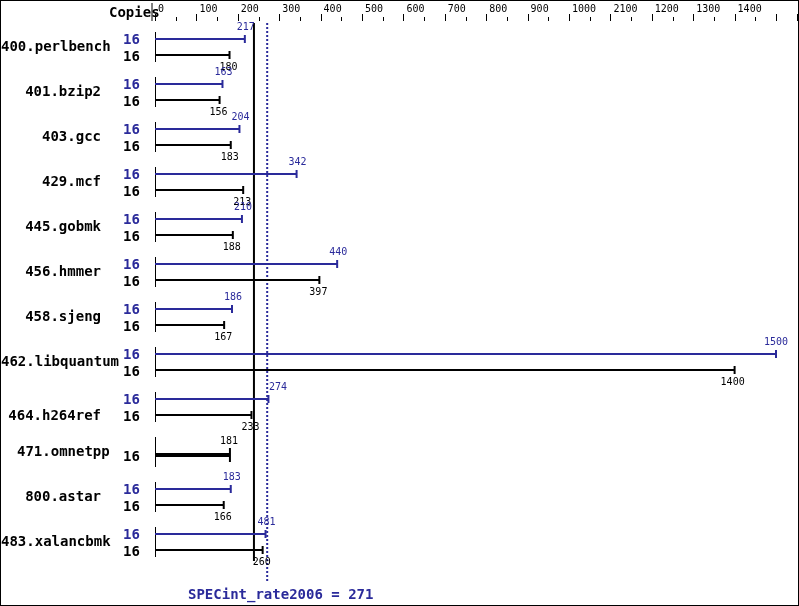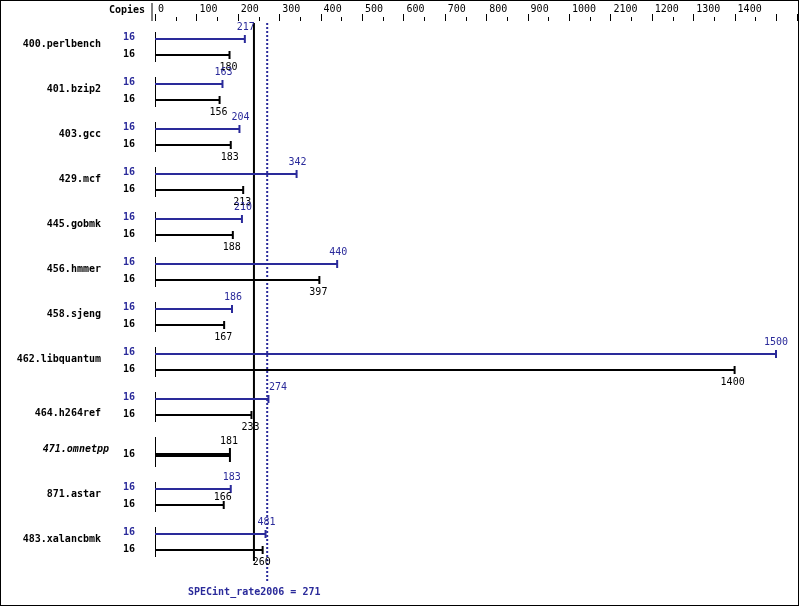--- a/index.html
+++ b/index.html
@@ -1,18 +1,18 @@
 <!DOCTYPE html>
 <html><head>
 <meta charset="utf-8">
 <style>
   html,body{margin:0;padding:0;background:#fff;}
   #wrap{position:relative;width:797px;height:604px;border:1px solid #000;background:#fff;overflow:hidden;font-family:"DejaVu Sans Mono","Liberation Mono",monospace;}
   .abs{position:absolute;white-space:nowrap;}
-  .lbl{font-size:10px;font-weight:bold;color:#000;}
+  .lbl{font-size:14px;font-weight:bold;color:#000;}
   .num{font-size:10px;color:#000;}
   .blue{color:#2a2a9a;}
   svg{position:absolute;left:0;top:0;}
 </style>
 </head>
 <body>
 
 <div id="wrap">
   <svg id="plot" width="797" height="604">
       <line x1="0" y1="20" x2="797" y2="20" stroke="#fff"></line>
@@ -165,28 +165,28 @@
       <div class="abs lbl" style="left: 0px; top: 352px; width: 100px; text-align: right;">462.libquantum</div>
       <div class="abs lbl blue" style="left: 122px; top: 345px;">16</div>
       <div class="abs num blue" style="left: 763px; top: 335px;">1500</div>
       <div class="abs lbl" style="left: 122px; top: 362px;">16</div>
       <div class="abs num" style="left: 719.6px; top: 375px;">1400</div>
       <div class="abs lbl" style="left: 0px; top: 406px; width: 100px; text-align: right;">464.h264ref</div>
       <div class="abs lbl blue" style="left: 122px; top: 390px;">16</div>
       <div class="abs num blue" style="left: 268px; top: 380px;">274</div>
       <div class="abs lbl" style="left: 122px; top: 407px;">16</div>
       <div class="abs num" style="left: 240.462px; top: 420px;">233</div>
-      <div class="abs lbl" style="left: 8px; top: 442px; width: 100px; text-align: right; font-style: italic;">471.omnetpp</div>
+      <div class="abs lbl" style="left: 16px; top: 442px; width: 100px; ">471.omnetpp</div>
       <div class="abs lbl" style="left: 122px; top: 447px;">16</div>
       <div class="abs num" style="left: 218.934px; top: 434px;">181</div>
-      <div class="abs lbl" style="left: 0px; top: 487px; width: 100px; text-align: right;">871.astar</div>
+      <div class="abs lbl" style="left: 0px; top: 487px; width: 100px; text-align: right;">800.astar</div>
       <div class="abs lbl blue" style="left: 122px; top: 480px;">16</div>
       <div class="abs num blue" style="left: 221.762px; top: 470px;">183</div>
       <div class="abs lbl" style="left: 122px; top: 497px;">16</div>
-      <div class="abs num" style="left: 212.724px; top: 490px;">166</div>
+      <div class="abs num" style="left: 212.724px; top: 510px;">166</div>
       <div class="abs lbl" style="left: 0px; top: 532px; width: 100px; text-align: right;">483.xalancbmk</div>
       <div class="abs lbl blue" style="left: 122px; top: 525px;">16</div>
       <div class="abs num blue" style="left: 256.538px; top: 515px;">481</div>
       <div class="abs lbl" style="left: 122px; top: 542px;">16</div>
       <div class="abs num" style="left: 251.64px; top: 555px;">260</div>
     </div>
   <div class="abs lbl blue" style="left:187px;top:585px;">SPECint_rate2006 = 271</div>
 </div>
 
 </body></html>

